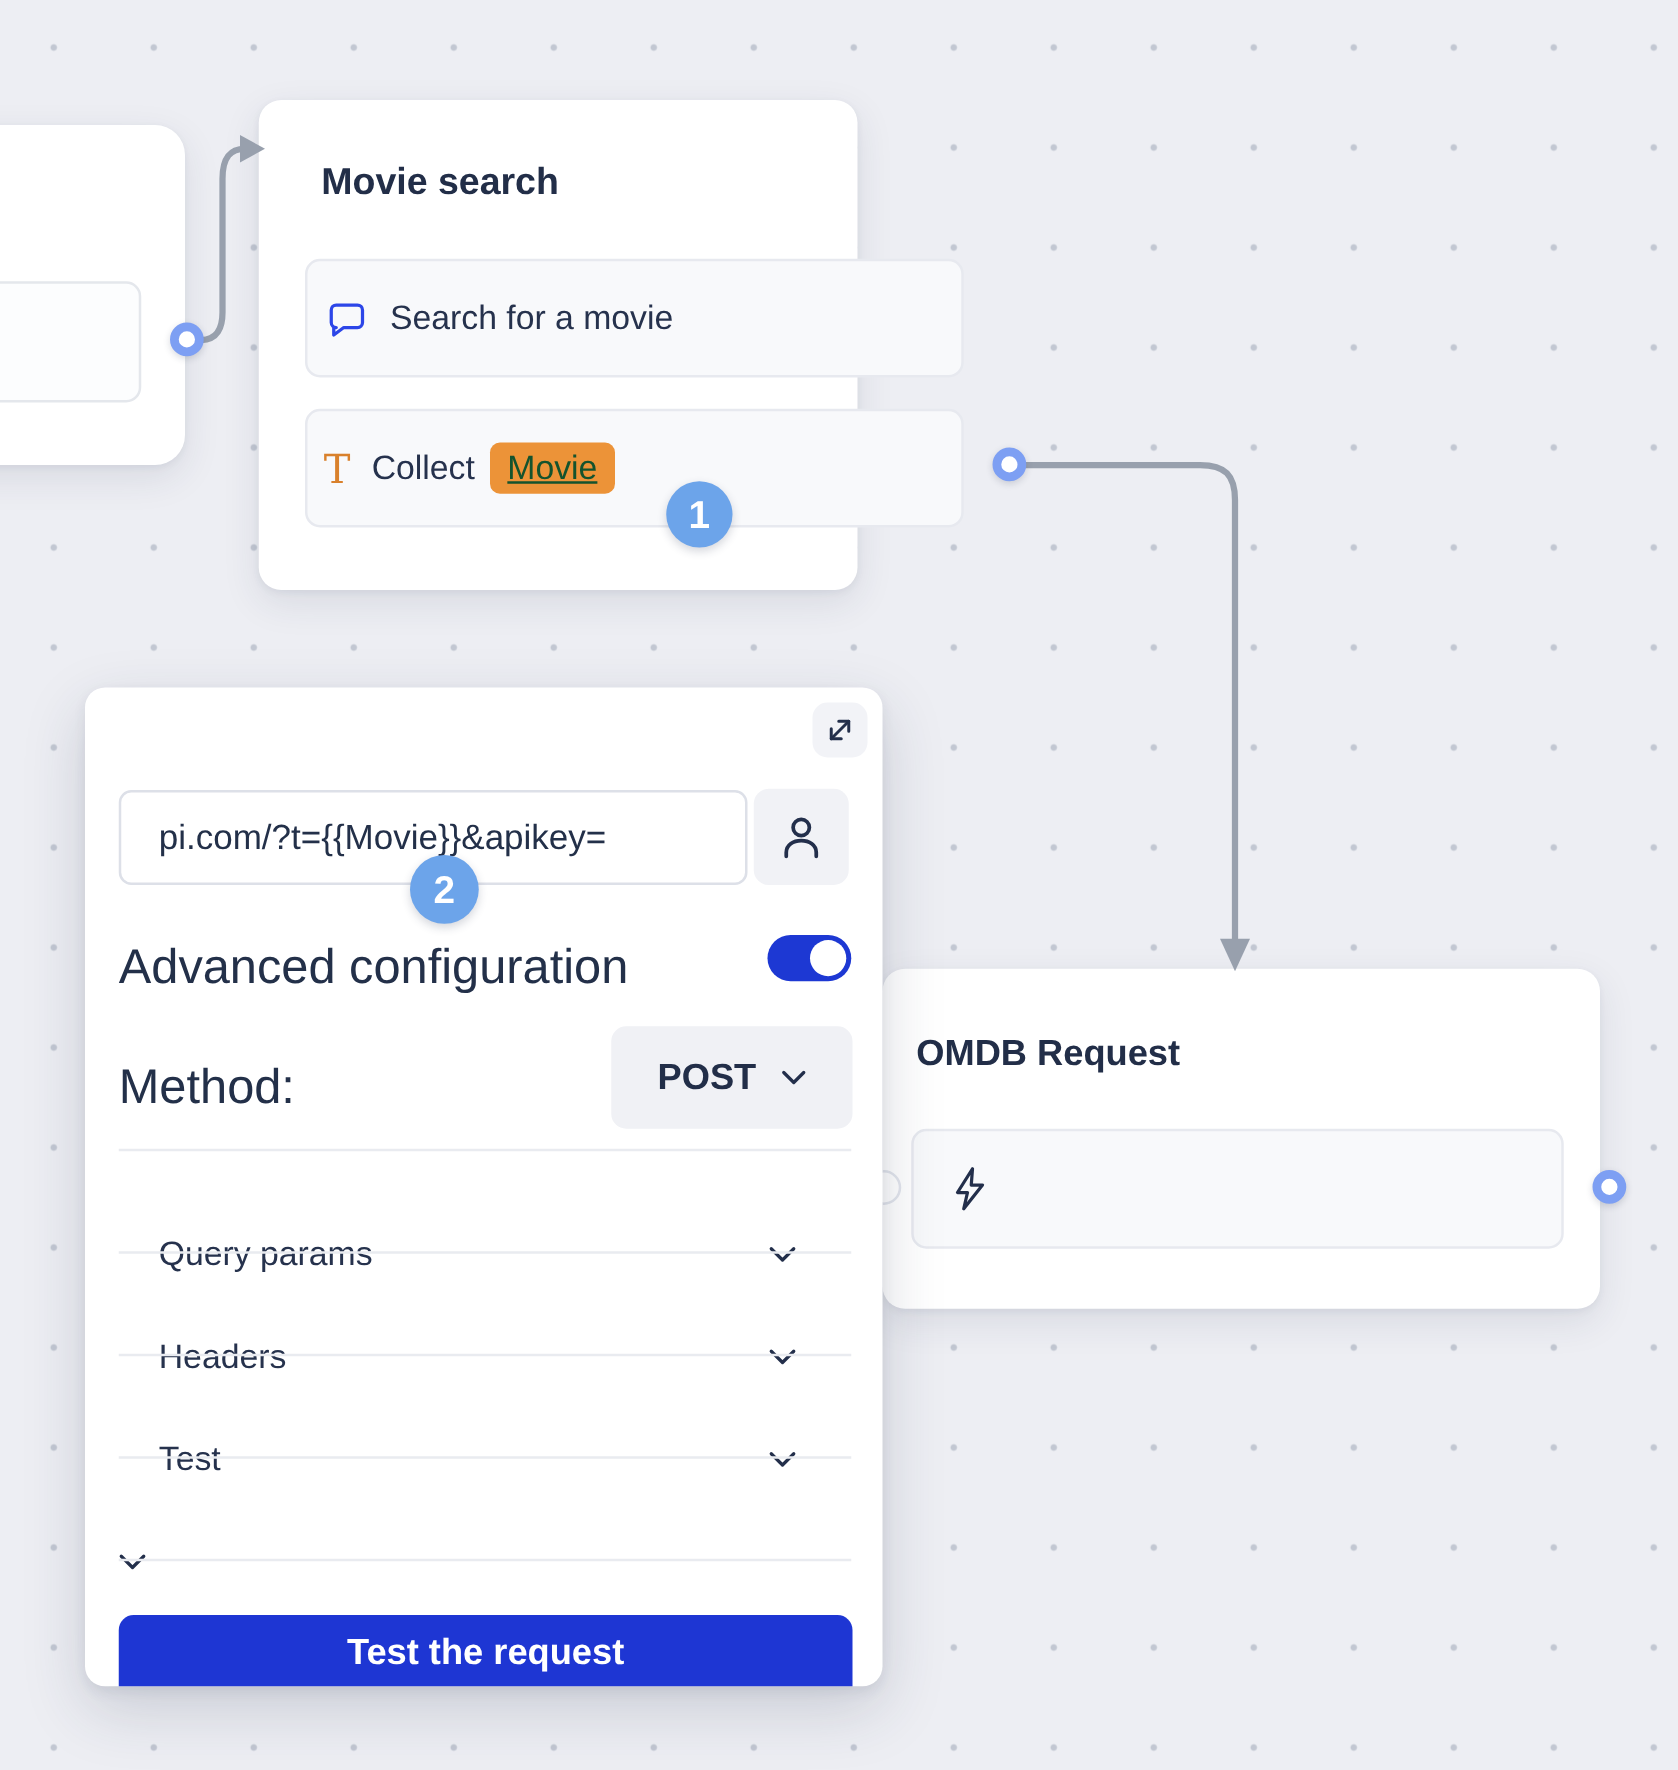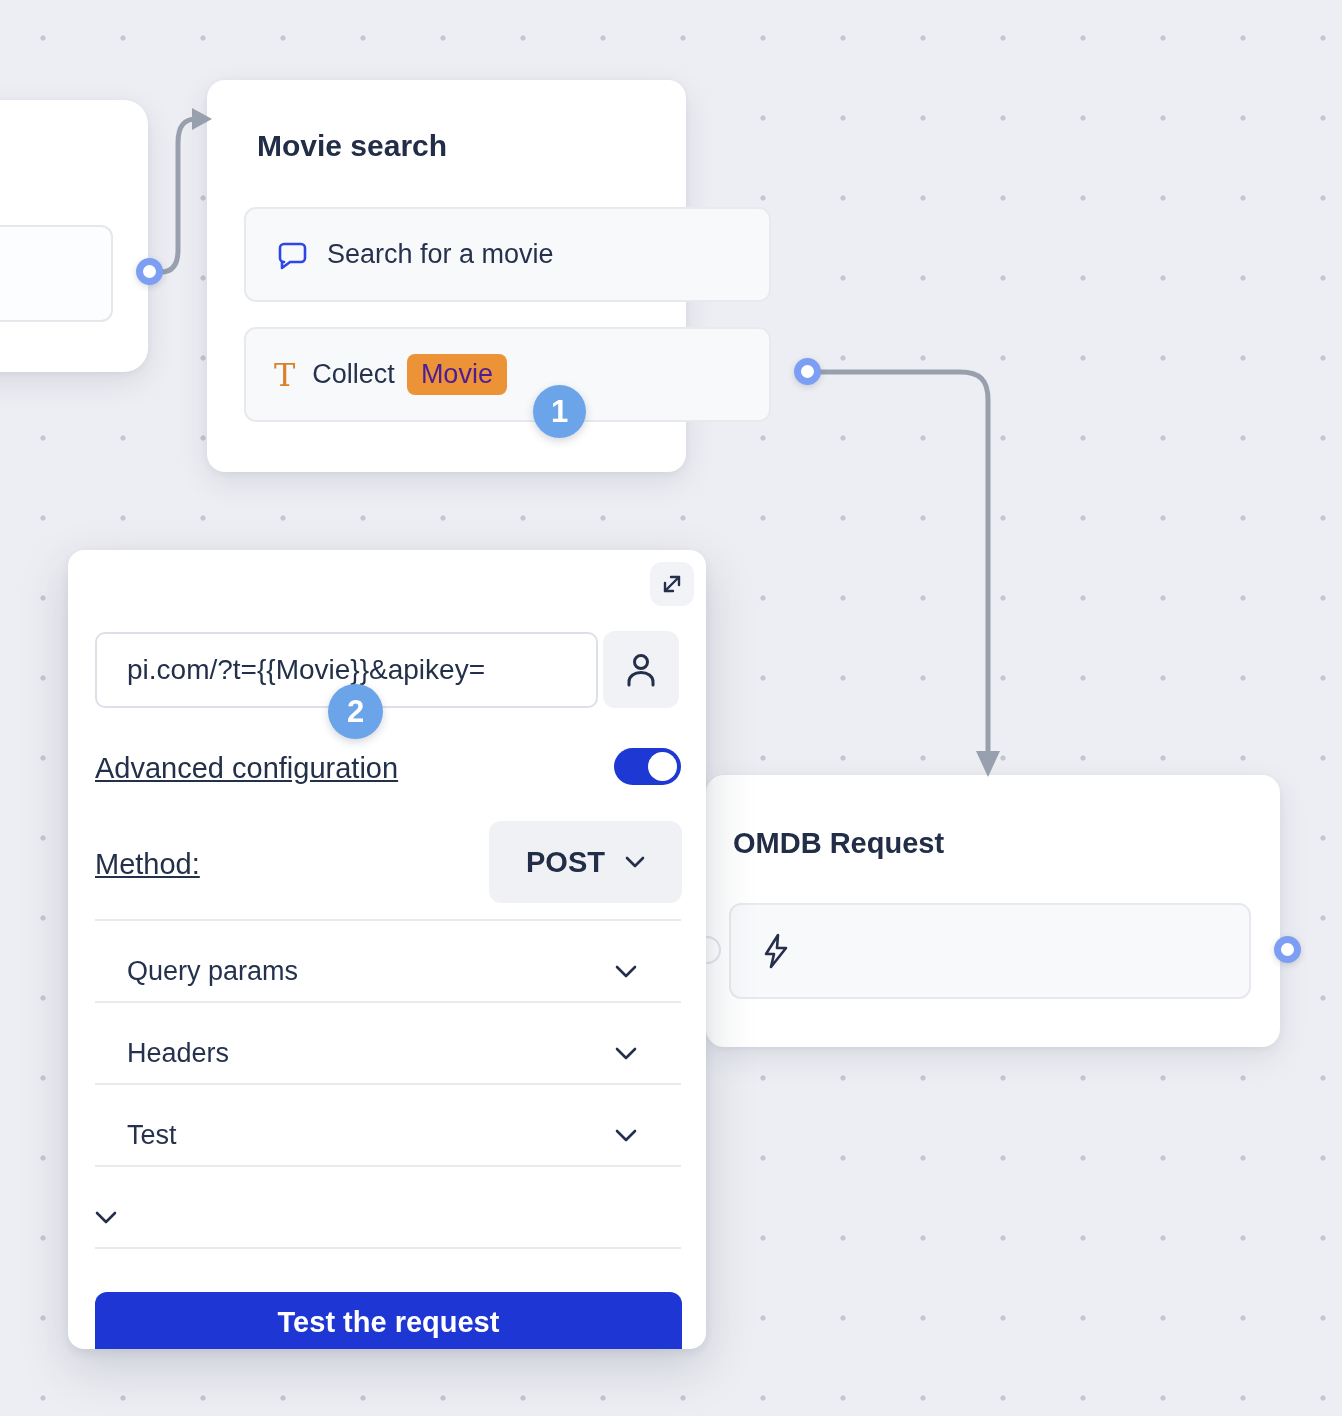--- a/index.html
+++ b/index.html
@@ -12,27 +12,27 @@
     color:#233049;
   }
   .card{
     position:absolute;background:#ffffff;border-radius:18px;
     box-shadow:0 10px 30px rgba(40,50,80,.10),0 2px 6px rgba(40,50,80,.06);
     z-index:1;
   }
   .node-title{position:absolute;font-size:30px;font-weight:700;color:#222e48;line-height:36px;}
   .node-item{
     position:absolute;background:#f8f9fb;border:2px solid #e7e9ef;border-radius:12px;
-    display:flex;align-items:center;box-sizing:border-box;padding-left:28px;
+    display:flex;align-items:center;box-sizing:border-box;padding-left:13px;
     font-size:27px;color:#26324d;
   }
   .node-item .itxt{margin-left:17px;white-space:nowrap;}
   .chip{
-    display:inline-block;background:#ec9338;color:#4c1d95;border-radius:8px;
-    padding:4px 14px;margin-left:12px;font-size:27px;line-height:33px;
+    display:inline-block;background:#ec9338;color:#14532d;border-radius:8px;
+    padding:4px 14px;margin-left:12px;font-size:27px;line-height:33px;text-decoration:underline;
   }
   .t-icon{font-family:"DejaVu Serif","Liberation Serif",serif;color:#d9812c;font-size:32px;line-height:32px;font-weight:500;}
   .connector{
     position:absolute;width:13px;height:13px;background:#ffffff;border:7px solid #7d9ff3;
     border-radius:50%;z-index:4;box-shadow:0 2px 6px rgba(40,50,80,.18);
   }
   .badge{
     position:absolute;width:53px;height:53px;border-radius:50%;background:#6ca4ea;
     color:#ffffff;font-size:31px;font-weight:700;display:flex;align-items:center;justify-content:center;
     z-index:6;box-shadow:0 3px 8px rgba(40,50,80,.20);
@@ -48,35 +48,35 @@
   }
   #url-input{
     position:absolute;left:27px;top:82px;width:503px;height:76px;box-sizing:border-box;
     border:2px solid #dde0e8;border-radius:10px;padding:0 1px 0 30px;
     font-family:"Liberation Sans","DejaVu Sans",sans-serif;font-size:28px;color:#233049;background:#ffffff;outline:none;
   }
   #person-btn{
     position:absolute;left:535px;top:81px;width:76px;height:77px;background:#f1f2f6;border:none;
     border-radius:12px;display:flex;align-items:center;justify-content:center;cursor:pointer;
   }
-  .panel-label{position:absolute;font-size:29px;color:#233049;text-decoration:underline;}
+  .panel-label{position:absolute;font-size:39px;color:#233049;}
   #toggle{
     position:absolute;left:546px;top:198px;width:67px;height:37px;background:#1d38d3;
     border-radius:19px;cursor:pointer;
   }
   #toggle .knob{position:absolute;right:4px;top:4px;width:29px;height:29px;background:#ffffff;border-radius:50%;}
   #method-box{
     position:absolute;left:421px;top:271px;width:193px;height:82px;background:#f0f1f5;border-radius:12px;
     display:flex;align-items:center;justify-content:center;gap:20px;cursor:pointer;
     font-size:29px;font-weight:600;color:#222e48;
   }
   .divider{position:absolute;left:27px;width:586px;height:0;border-top:2px solid #e9ebf0;}
   .section-row{
     position:absolute;left:27px;width:586px;height:100px;display:flex;align-items:center;
-    justify-content:space-between;cursor:pointer;
+    justify-content:space-between;cursor:pointer;margin-top:32px;
   }
   .section-row .slabel{margin-left:32px;font-size:27px;color:#26324d;}
   .section-row .chev{margin-right:44px;display:flex;}
   #test-btn{
     position:absolute;left:27px;top:742px;width:587px;height:90px;background:#1e36d3;border:none;
     border-radius:12px;color:#ffffff;font-family:"Liberation Sans","DejaVu Sans",sans-serif;
     font-size:29px;font-weight:700;display:flex;justify-content:center;align-items:flex-start;
     padding-top:14px;box-sizing:border-box;cursor:pointer;
   }
   svg{display:block;}

